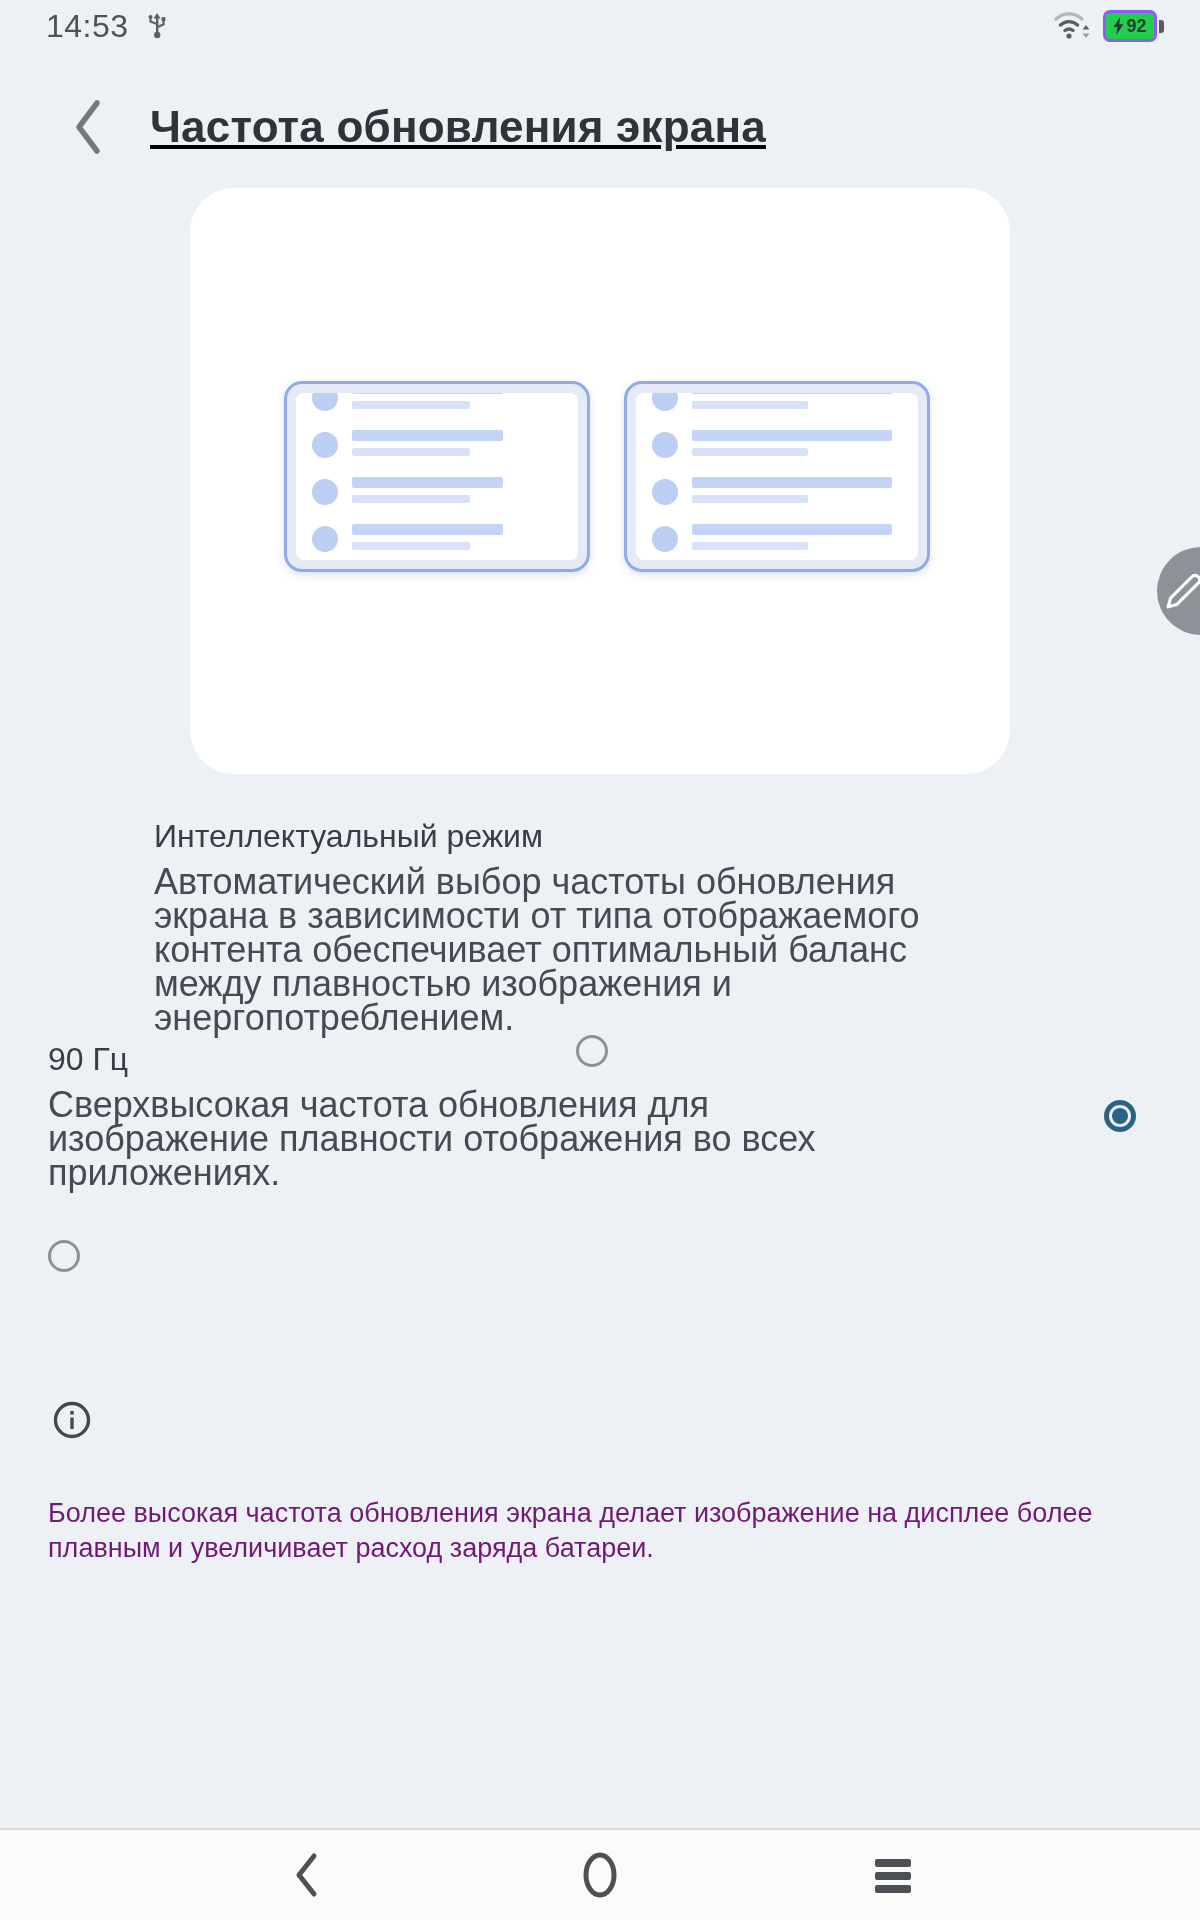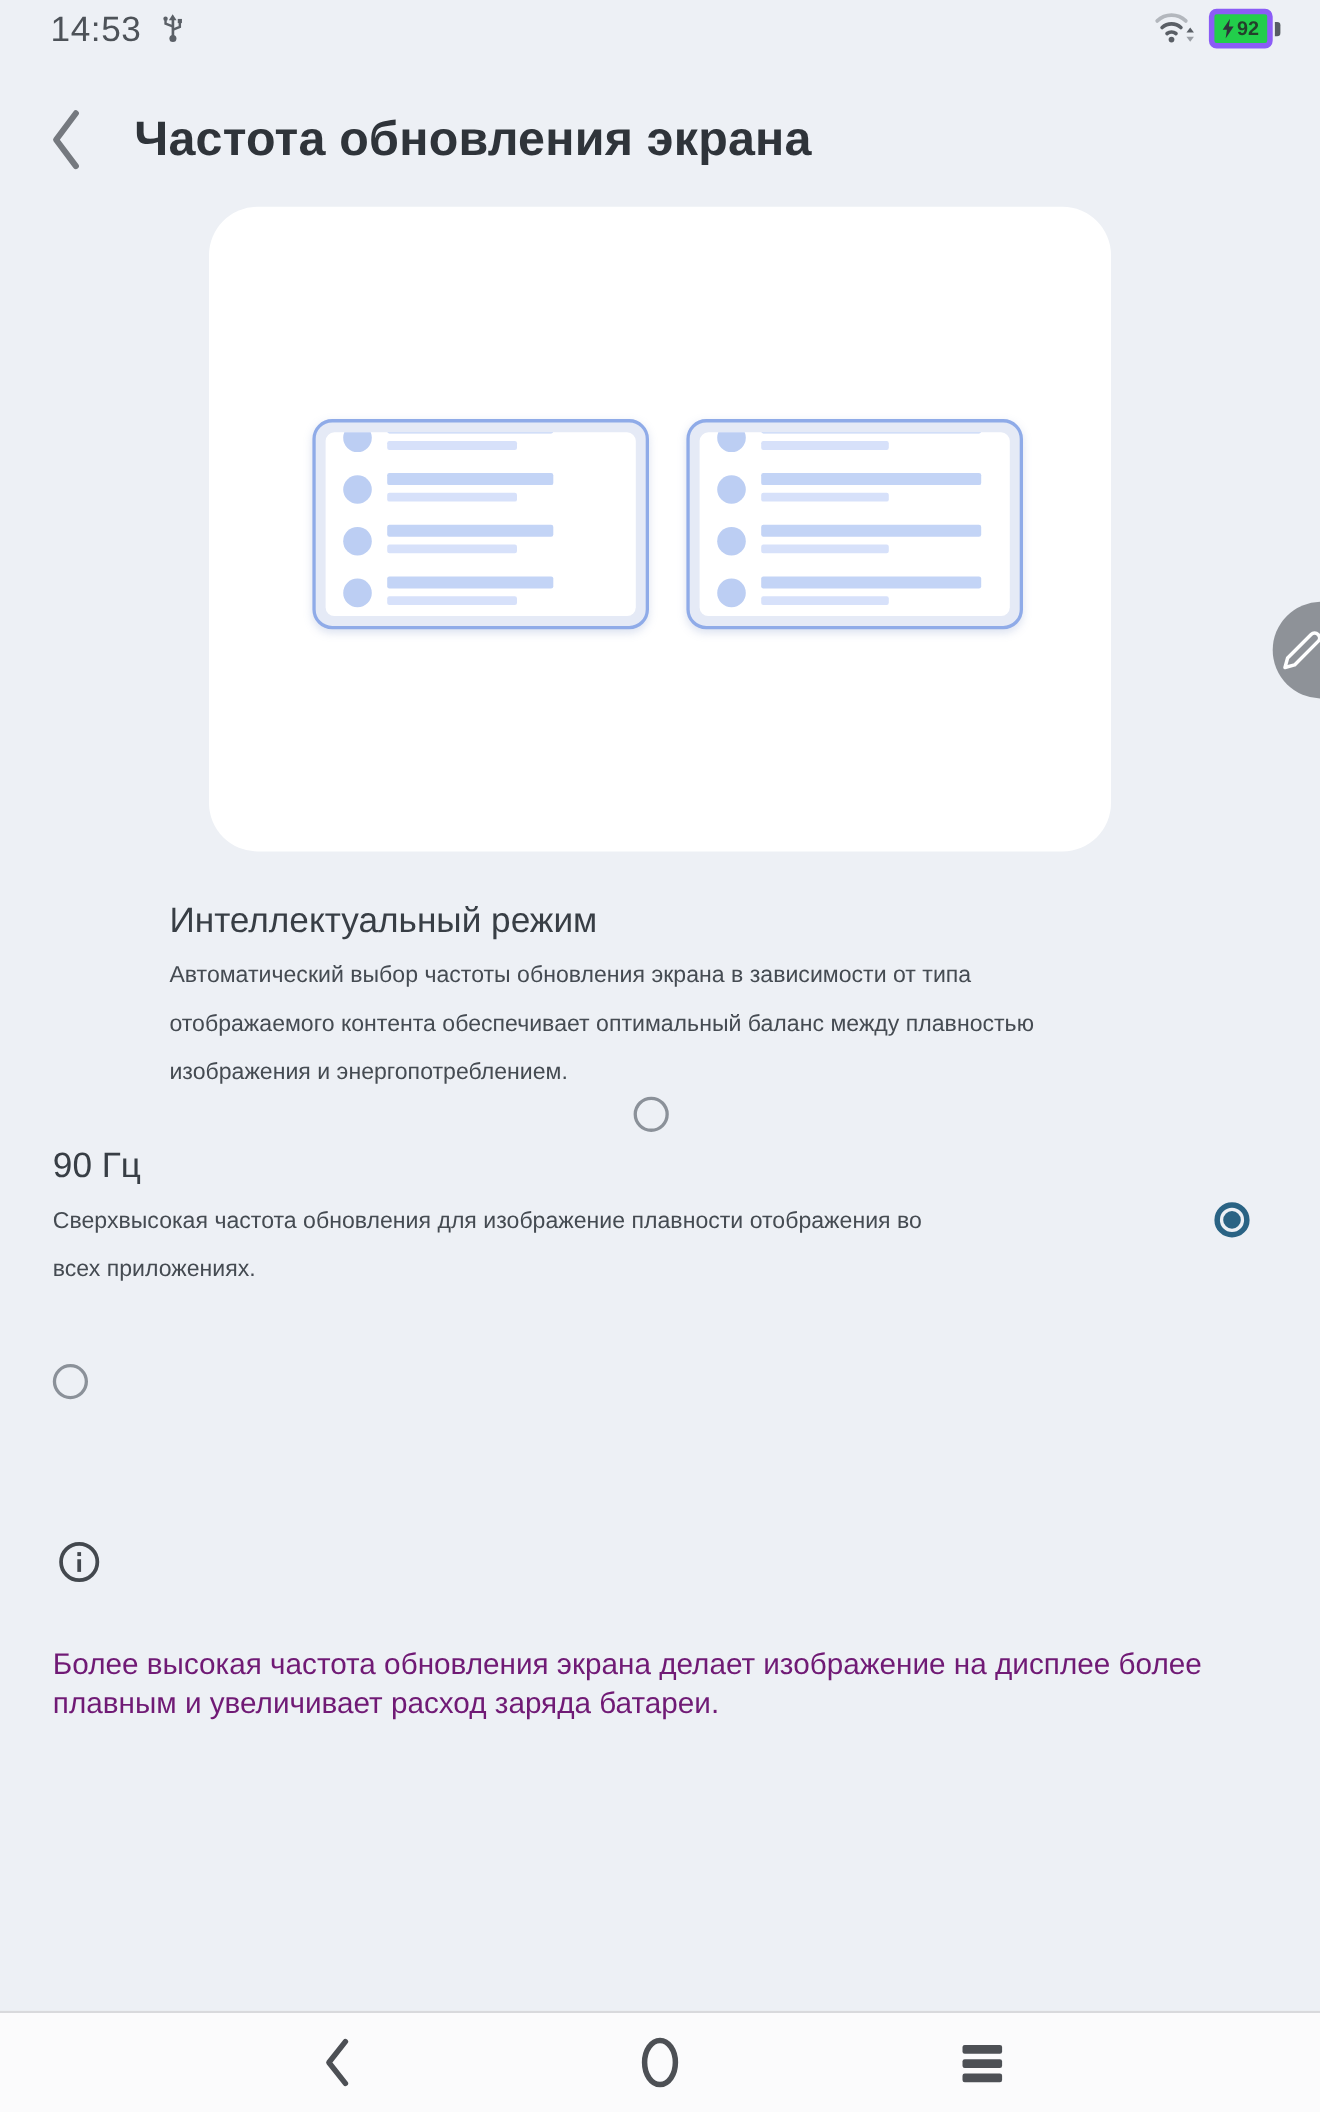--- a/index.html
+++ b/index.html
@@ -10,26 +10,26 @@
     -webkit-font-smoothing:antialiased;
   }
   .screen{position:relative;width:1200px;height:1920px;overflow:hidden;background:#edf0f5;}
 
   
   .status-bar{position:absolute;top:0;left:12px;right:0;height:52px;display:flex;align-items:center;padding:0 36px 0 34px;box-sizing:border-box;}
   .time{font-size:32px;color:#4d5258;letter-spacing:.5px;}
   .usb{margin-left:16px;margin-top:2px;}
   .sb-right{margin-left:auto;display:flex;align-items:center;gap:12px;}
   .battery{display:flex;align-items:center;}
-  .battery-body{width:48px;height:26px;border:5px solid #8b5cf6;border-radius:7px;background:#22ce4b;display:flex;align-items:center;justify-content:center;gap:2px;box-sizing:content-box;}
+  .battery-body{width:48px;height:26px;border:3px solid #8b5cf6;border-radius:7px;background:#22ce4b;display:flex;align-items:center;justify-content:center;gap:2px;box-sizing:content-box;}
   .battery-text{font-size:18px;color:#23402b;font-weight:bold;line-height:1;}
   .battery-nub{width:5px;height:13px;background:#575c63;border-radius:0 3px 3px 0;margin-left:2px;}
 
   
-  .header{position:absolute;top:88px;left:0;right:0;height:78px;display:flex;align-items:center;padding-left:44px;box-sizing:border-box;}
+  .header{position:absolute;top:88px;left:0;right:0;height:78px;display:flex;align-items:center;padding-left:72px;box-sizing:border-box;text-decoration:underline;}
   .back-btn{background:none;border:none;padding:0;margin:0;cursor:pointer;display:flex;align-items:center;}
   .page-title{margin:0 0 0 48px;font-size:44px;font-weight:700;color:#2f343a;letter-spacing:.2px;}
 
   
   .card{position:absolute;left:190px;top:188px;width:820px;height:586px;background:#ffffff;border-radius:44px;}
   .mockup{position:absolute;top:193px;width:306px;height:191px;box-sizing:border-box;
           border:3px solid #8fabe8;border-radius:18px;background:#e5eaf6;padding:9px;
           box-shadow:0 3px 8px rgba(130,150,200,.28);}
   .mockup.left{left:94px;}
   .mockup.right{left:434px;}
@@ -48,21 +48,21 @@
             background:#8e9298;border:none;padding:0;cursor:pointer;}
   .edge-fab svg{position:absolute;left:8px;top:25px;}
 
   
   .option{position:absolute;left:48px;width:1088px;display:flex;align-items:center;justify-content:space-between;cursor:pointer;}
   .option.o0{top:818px;flex-direction:column;}
   .option.o1{top:1041px;}
   .option.o2{top:1240px;}
   .opt-text{padding-right:36px;}
   .opt-title{margin:0 0 10px;font-size:32px;font-weight:400;color:#383e45;}
-  .opt-desc{margin:0;font-size:21px;line-height:44px;color:#454b52;}
+  .opt-desc{margin:0;font-size:36px;line-height:34px;color:#454b52;}
   .o0 .opt-desc{max-width:840px;}
   .o1 .opt-desc{max-width:800px;}
   .o2 .opt-desc{max-width:920px;}
   .radio{width:32px;height:32px;border-radius:50%;flex:none;box-sizing:border-box;
          border:3px solid #8b9199;position:relative;background:transparent;}
   .radio.selected{border:5px solid #2a6384;}
   .radio.selected::after{content:"";position:absolute;left:50%;top:50%;width:16px;height:16px;margin:-8px 0 0 -8px;border-radius:50%;background:#2a6384;}
 
   
   .info-wrap{position:absolute;left:52px;top:1400px;width:40px;height:40px;}

